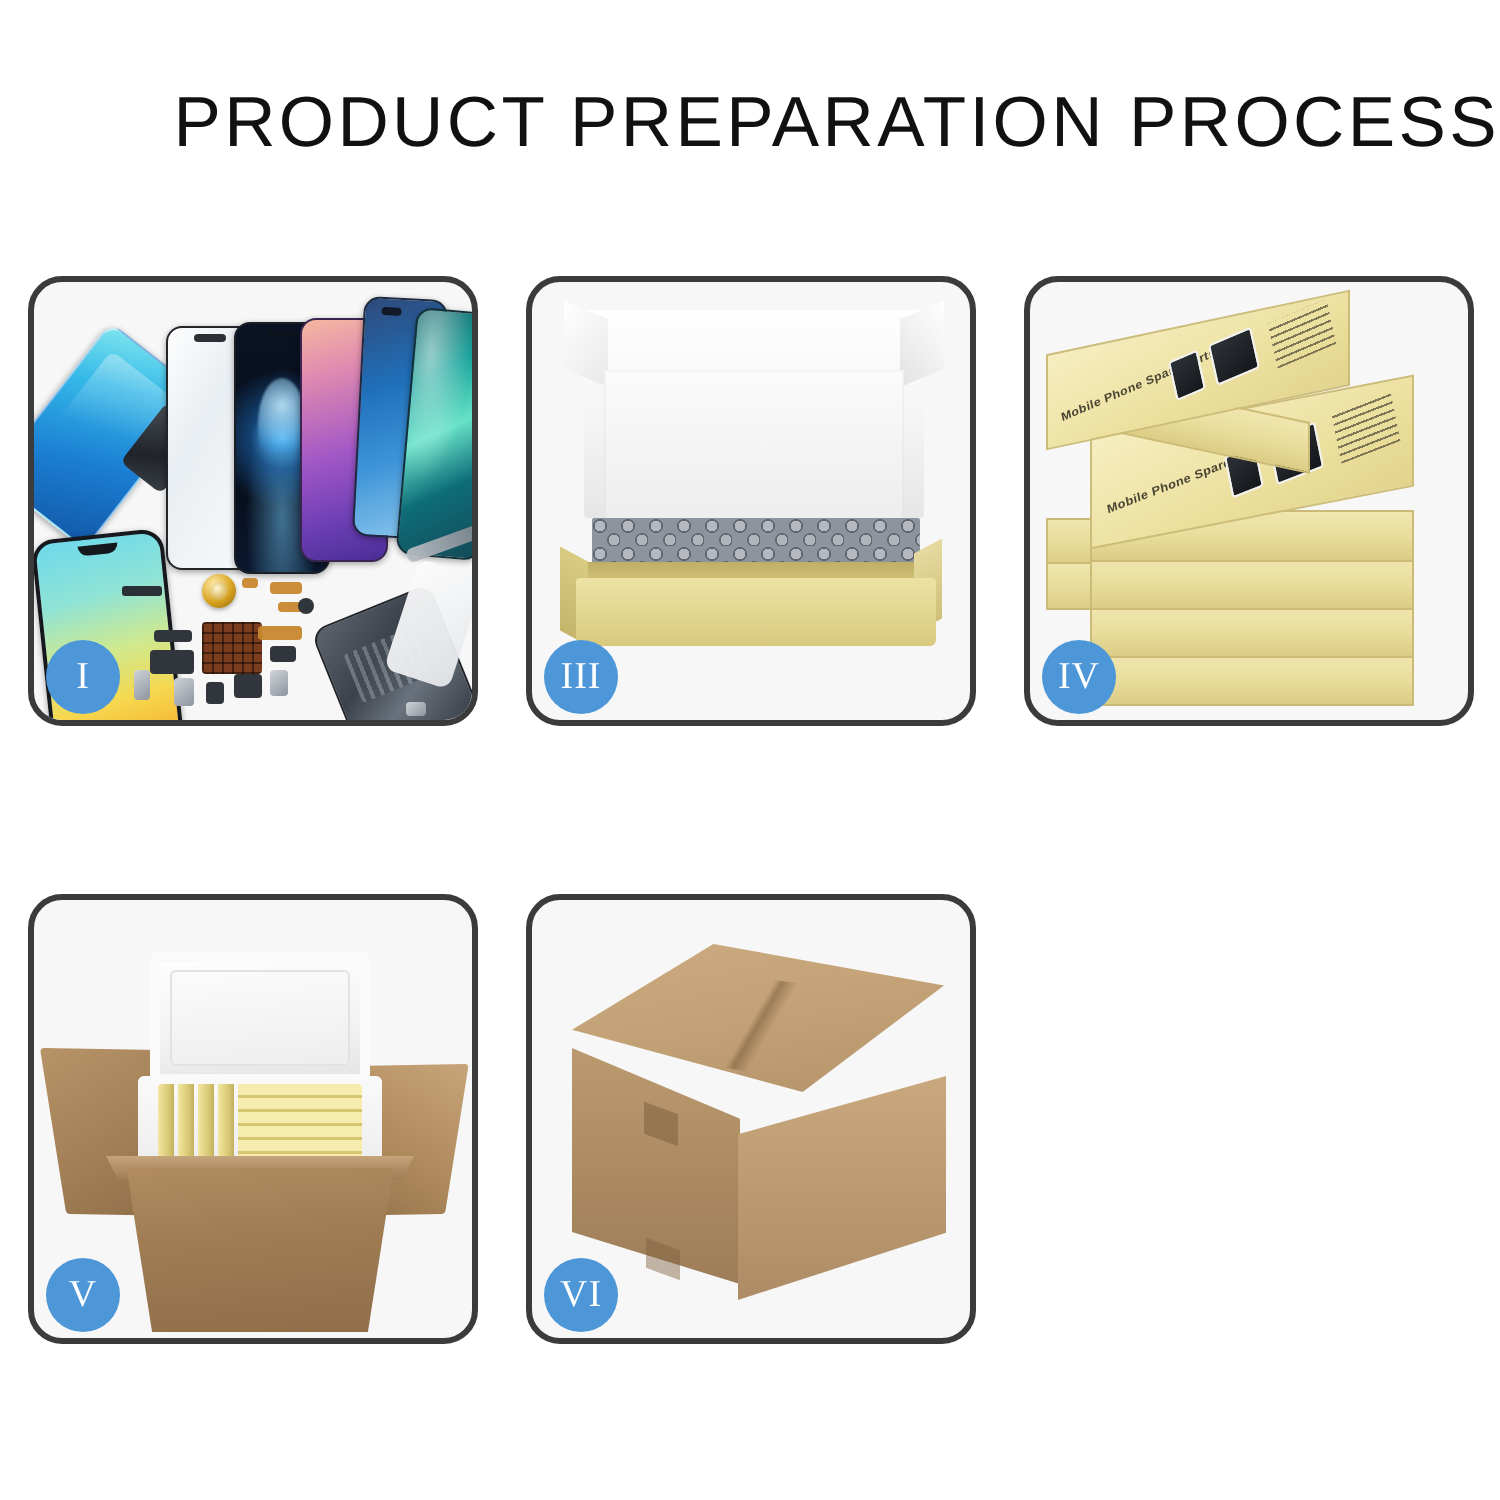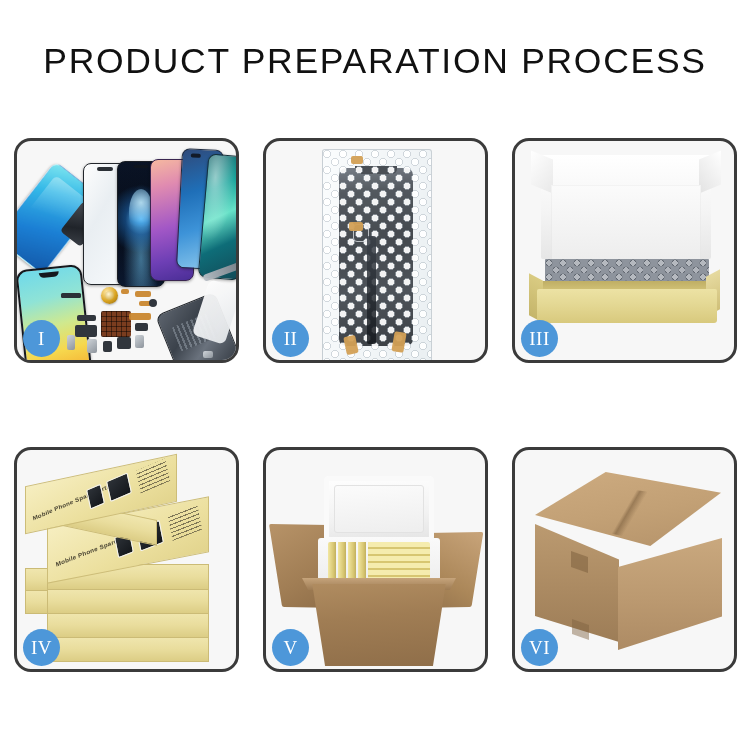--- a/index.html
+++ b/index.html
@@ -19,21 +19,21 @@
     position: absolute;
     inset: 0;
     background: #ffffff;
   }
 
   
   .header {
     position: absolute;
     left: 0; top: 0;
     width: 750px;
-    text-align: center;
+    text-align: right;
   }
   .title {
     margin: 0;
     padding-top: 44px;
     font-family: "Liberation Sans", sans-serif;
     font-size: 35.5px;
     font-weight: 400;
     letter-spacing: 1.7px;
     color: #111111;
     line-height: 1.0;
@@ -492,35 +492,20 @@
         <div class="flex" style="left:112px;top:172px;width:22px;height:7px;"></div>
         <div class="darkpart" style="left:118px;top:182px;width:13px;height:8px;"></div>
         <div class="silverpart" style="left:50px;top:194px;width:8px;height:15px;"></div>
         <div class="darkpart" style="left:132px;top:158px;width:8px;height:8px;border-radius:50%;"></div>
         <div class="flex" style="left:104px;top:148px;width:8px;height:5px;"></div>
         <div class="silverpart" style="left:186px;top:210px;width:10px;height:7px;"></div>
       </div>
       <div class="badge">I</div>
     </div>
 
-    <div class="panel">
-      <div class="scene">
-        <div class="bw-bag">
-          <div class="bw-item"></div>
-          <div class="bw-cam"></div>
-          <div class="bw-stalk"></div>
-          <div class="bw-tape" style="left:28px;top:6px;width:12px;height:8px;"></div>
-          <div class="bw-tape" style="left:26px;top:72px;width:14px;height:9px;"></div>
-          <div class="bw-tape" style="left:22px;top:186px;width:12px;height:18px;transform:rotate(-12deg);"></div>
-          <div class="bw-tape" style="left:70px;top:182px;width:12px;height:20px;transform:rotate(10deg);"></div>
-          <div class="bw-bubbles"></div>
-        </div>
-      </div>
-      <div class="badge">II</div>
-    </div>
 
     <div class="panel">
       <div class="scene">
         <div class="b3-lid"></div>
         <div class="b3-liner"></div>
         <div class="b3-foam"></div>
         <div class="b3-inner"></div>
         <div class="b3-left"></div>
         <div class="b3-right"></div>
         <div class="b3-front"></div>

